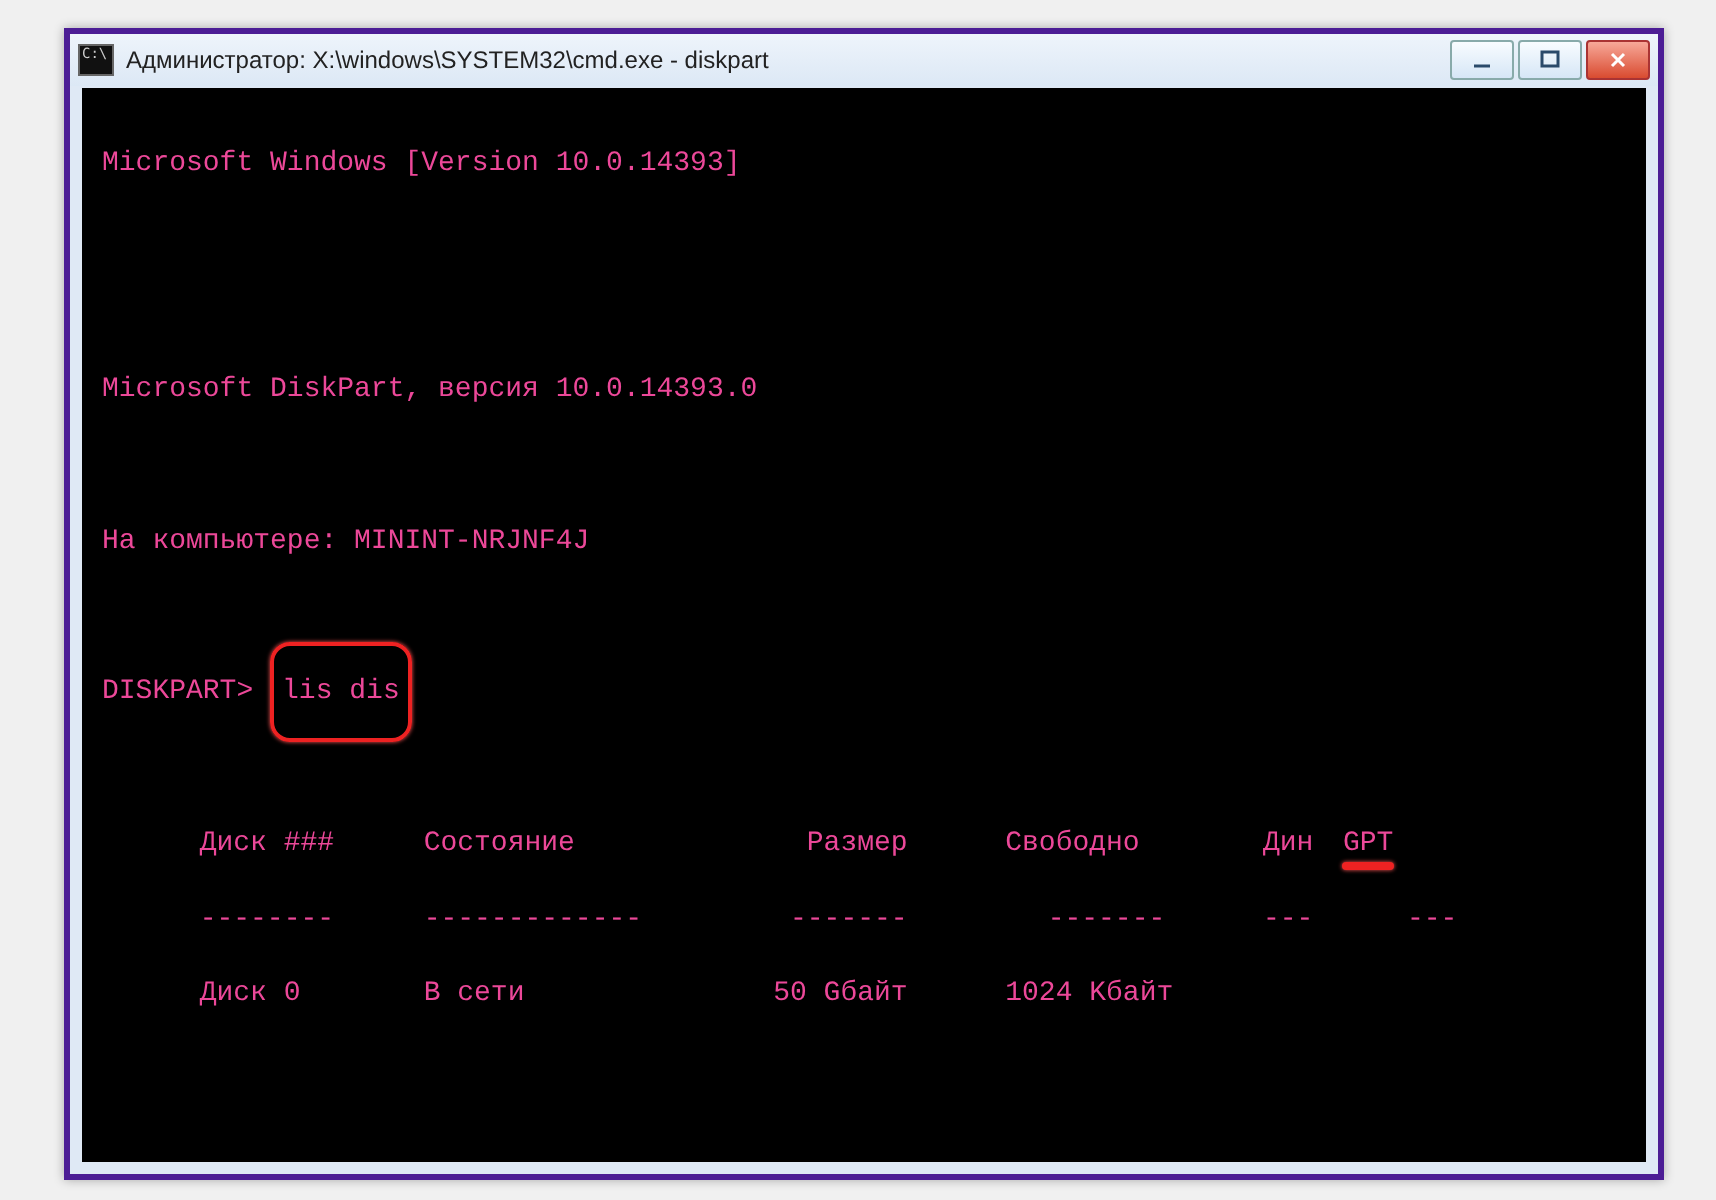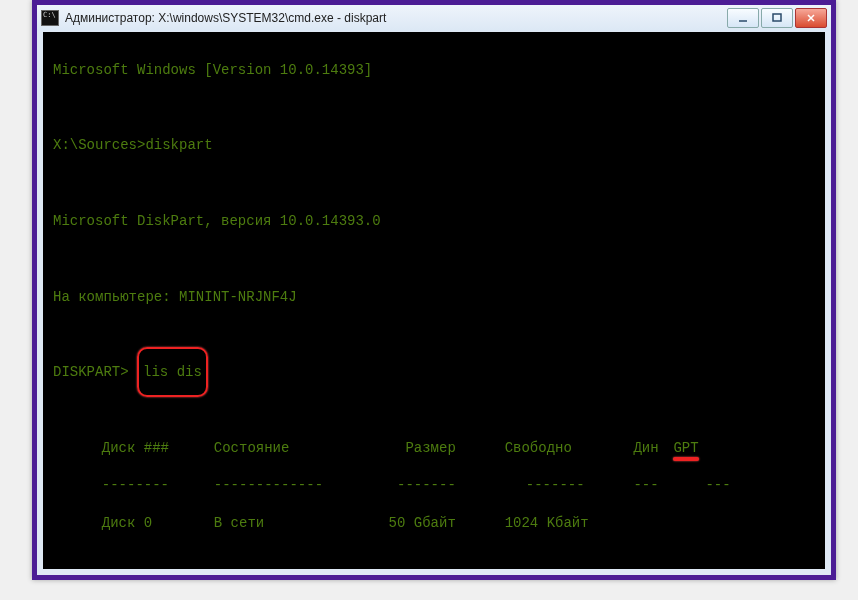--- a/index.html
+++ b/index.html
@@ -6,26 +6,26 @@
     margin: 0;
     padding: 0;
     width: 858px;
     height: 600px;
     background: #f0f0f0;
     font-family: "Segoe UI", Tahoma, sans-serif;
     overflow: hidden;
   }
   .outer {
     position: absolute;
-    top: 0;
+    top: 14px;
     left: 32px;
     width: 794px;
     height: 570px;
     background: #dfe9f5;
-    border: 5px solid #4c1d95;
+    border: 3px solid #4c1d95;
     box-shadow: 0 0 5px rgba(0,0,0,.3);
   }
   .titlebar {
     height: 26px;
     background: linear-gradient(#eef4fb, #dce8f5);
     display: flex;
     align-items: center;
     font-size: 12px;
     color: #222;
     padding: 0 4px;
@@ -73,21 +73,21 @@
   }
   .win-btn svg { width: 12px; height: 12px; stroke: #2a4a6a; stroke-width: 1.5; fill: none; }
   .win-btn.close svg { stroke: #fff; }
   .client {
     position: absolute;
     top: 27px;
     left: 6px;
     right: 6px;
     bottom: 6px;
     background: #000;
-    color: #4d7c0f;
+    color: #ec4899;
     font: 14px/1.35 "Consolas","Courier New",monospace;
     padding: 10px 10px;
     white-space: pre;
     overflow: hidden;
   }
   .client .line { display: block; min-height: 1em; }
   .hl-cmd {
     border: 2px solid #e22;
     border-radius: 10px;
     padding: 15px 4px;
@@ -136,21 +136,20 @@
         <svg>
             <path d="M3 3 L9 9 M9 3 L3 9"></path>
           </svg>
       </div>
     </div>
   </div>
 
   <div class="client">
 <span class="line">Microsoft Windows [Version 10.0.14393]</span>
 <span class="line"> </span>
-<span class="line">X:\Sources&gt;diskpart</span>
 <span class="line"> </span>
 <span class="line">Microsoft DiskPart, версия 10.0.14393.0</span>
 <span class="line"> </span>
 <span class="line">На компьютере: MININT-NRJNF4J</span>
 <span class="line"> </span>
 <span class="line"><span>DISKPART&gt;</span> <span class="hl-cmd">lis dis</span></span>
 <span class="line"> </span>
 <span class="line">  <span class="term-col" style="width:80px">Диск ###</span><span class="term-col" style="width:130px">Состояние</span><span class="term-col" style="width:80px;text-align:right">Размер</span>  <span class="term-col" style="width:80px;text-align:left">Свободно</span>  <span class="term-col" style="width:40px">Дин</span><span class="hl-under">GPT</span></span>
 <span class="line">  <span class="term-col" style="width:80px">--------</span><span class="term-col" style="width:130px">-------------</span><span class="term-col" style="width:80px;text-align:right">-------</span>  <span class="term-col" style="width:80px;text-align:right">-------</span>  <span class="term-col" style="width:40px">---</span><span class="term-col">---</span></span>
 <span class="line">  <span class="term-col" style="width:80px">Диск 0</span><span class="term-col" style="width:130px">В сети</span><span class="term-col" style="width:80px;text-align:right">50 Gбайт</span>  <span class="term-col" style="width:80px;text-align:center">1024 Kбайт</span>  <span class="term-col" style="width:40px"></span><span class="term-col"></span></span>

